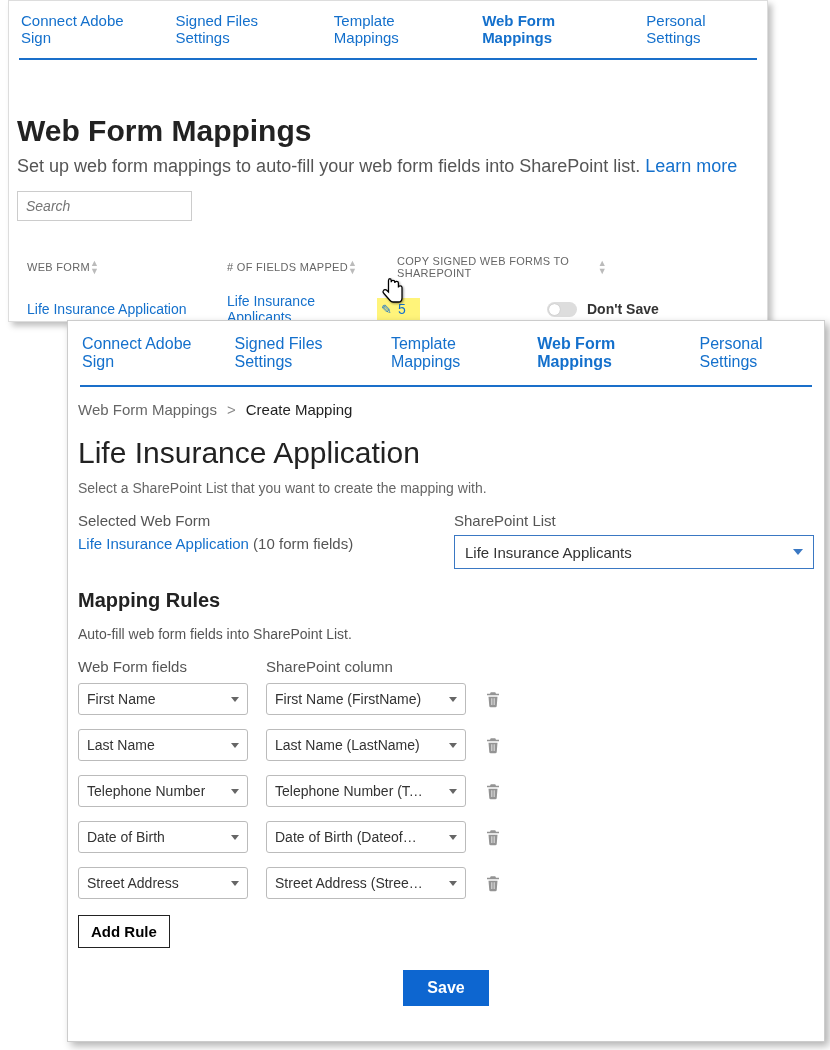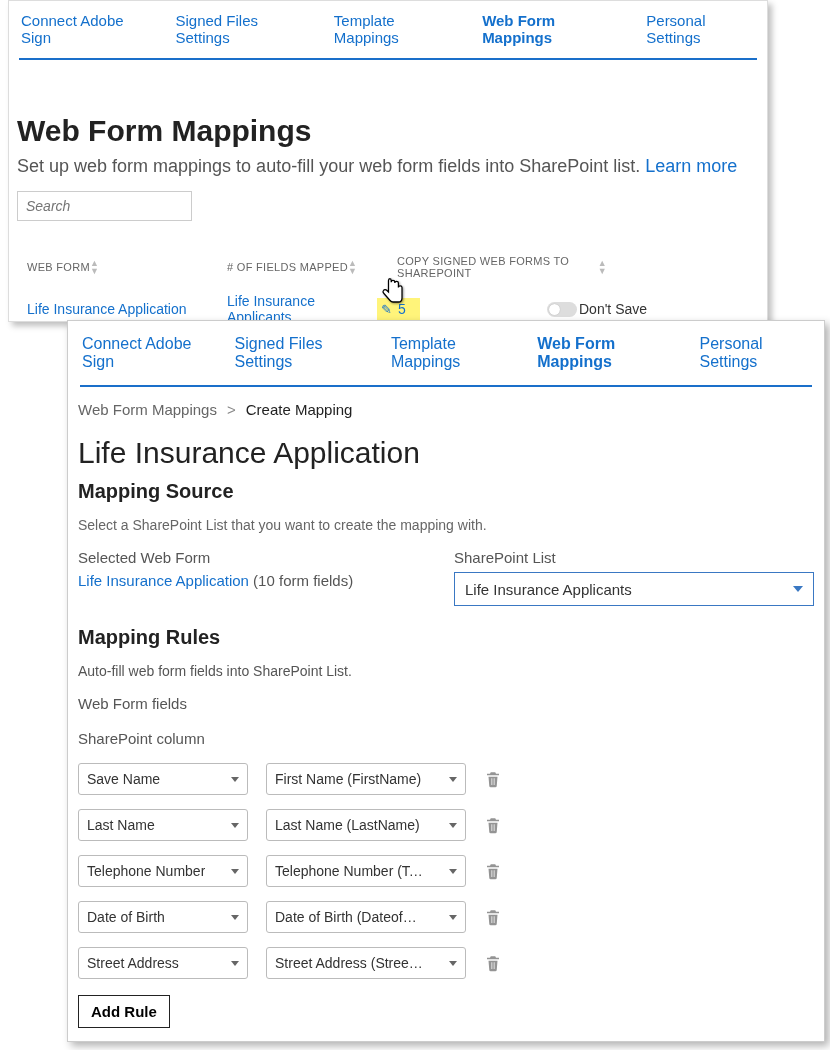--- a/index.html
+++ b/index.html
@@ -78,21 +78,21 @@
   .sort-icon::after{content:"\25BC";display:block;}
   .table-row {
     display: flex;
     align-items: center;
     margin-top: 14px;
     font-size: 14px;
   }
   .td-webform { width: 210px; padding-left: 10px;}
   .td-list { width: 150px; }
   .td-fields { width: 170px; display:flex; align-items:center;}
-  .td-copy { width: 210px; display:flex; align-items:center; gap:2px;}
+  .td-copy { width: 210px; display:flex; align-items:center; gap:10px;font-weight:bold;}
   .fields-highlight {
     background: #fff47a;
     padding: 3px 14px 3px 4px;
     display: inline-flex;
     align-items: center;
     gap: 6px;
   }
   .pencil-icon { color: #1470cc; font-size: 13px; }
   .cursor-pointer {
     position: absolute;
@@ -180,21 +180,21 @@
     justify-content: space-between;
   }
   .caret-down {
     width:0;height:0;
     border-left:5px solid transparent;
     border-right:5px solid transparent;
     border-top:6px solid #3a78c3;
   }
   .rules-sub { font-size:15px; font-weight:700; margin: 4px 0 6px 0;}
   .rules-help { font-size:14px; color:#555; margin-bottom:16px;}
-  .rule-headers { display:flex; gap:18px; margin-bottom:16px;flex-direction:column; }
+  .rule-headers { display:flex; gap:18px; margin-bottom:8px; }
   .rule-h { font-size:15px; color:#555; }
   .rule-h.w1 { width:170px;}
   .rule-h.w2 { width:180px;}
   .rule-row { display:flex; align-items:center; gap:18px; margin-bottom:14px;}
   .dropdown {
     height: 32px;
     border: 1px solid #bbb;
     border-radius: 3px;
     display:flex; align-items:center; justify-content:space-between;
     padding: 0 8px;
@@ -316,21 +316,20 @@
   <div class="divider"></div>
 
   <div class="breadcrumb">
     <span>Web Form Mappings</span>
     <span class="sep">&gt;</span>
     <span class="current">Create Mapping</span>
   </div>
 
   <h1 class="page-title-front">Life Insurance Application</h1>
 
-  <h2 class="section-h">Mapping Source</h2>
   <div class="help-text">Select a SharePoint List that you want to create the mapping with.</div>
 
   <div class="two-col">
     <div class="col-left">
       <span class="field-label">Selected Web Form</span>
       <div class="selected-webform">
         <span class="link">Life Insurance Application</span><span class="meta"> (10 form fields)</span>
       </div>
     </div>
     <div class="col-right">
@@ -346,21 +345,21 @@
   <div class="rules-help">Auto-fill web form fields into SharePoint List.</div>
 
   <div class="rule-headers">
     <div class="rule-h w1">Web Form fields</div>
     <div class="rule-h w2">SharePoint column</div>
   </div>
 
   <div id="rules-container">
       <div class="rule-row">
         <div class="dropdown w1">
-          <span class="ellipsis">Save Name</span>
+          <span class="ellipsis">First Name</span>
           <span class="caret"></span>
         </div>
         <div class="dropdown w2">
           <span class="ellipsis">First Name (FirstName)</span>
           <span class="caret"></span>
         </div>
         <span class="trash-icon"><svg class="trash-svg" viewBox="0 0 24 24">
             <path d="M9 3h6l1 2h4v2H4V5h4l1-2zM6 9h12l-1 12a2 2 0 0 1-2 2H9a2 2 0 0 1-2-2L6 9zm4 2v9h1v-9h-1zm3 0v9h1v-9h-1z"></path>
           </svg></span>
       </div>

